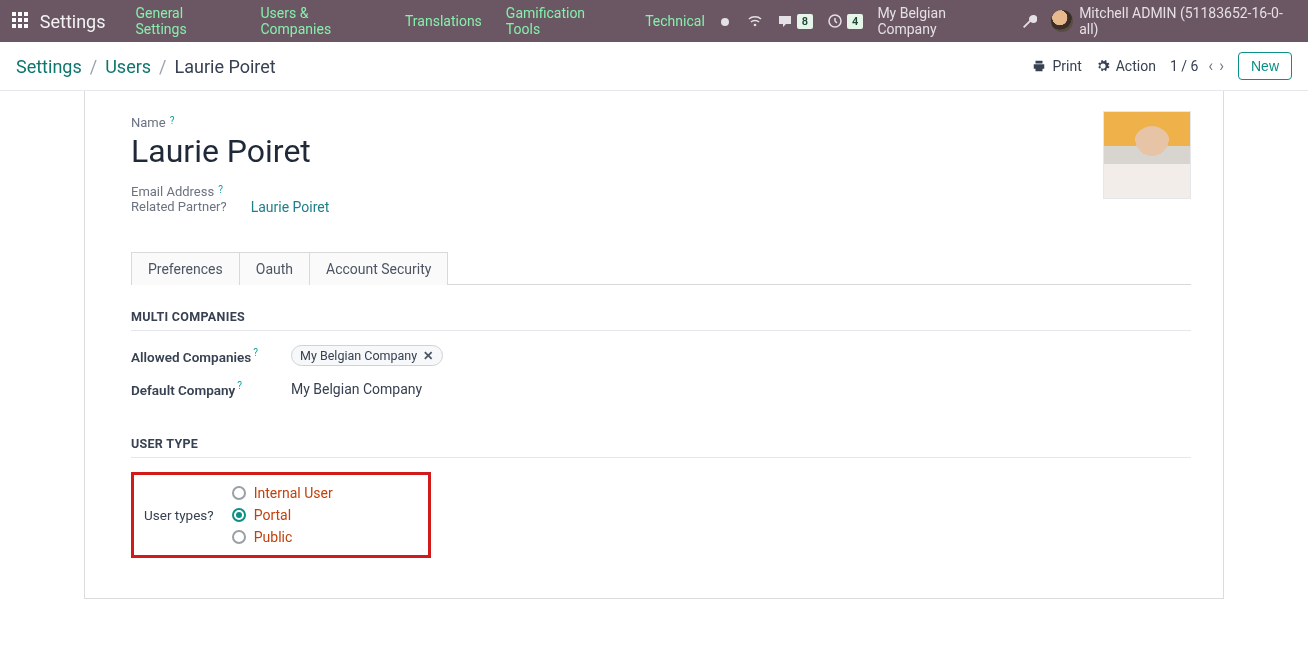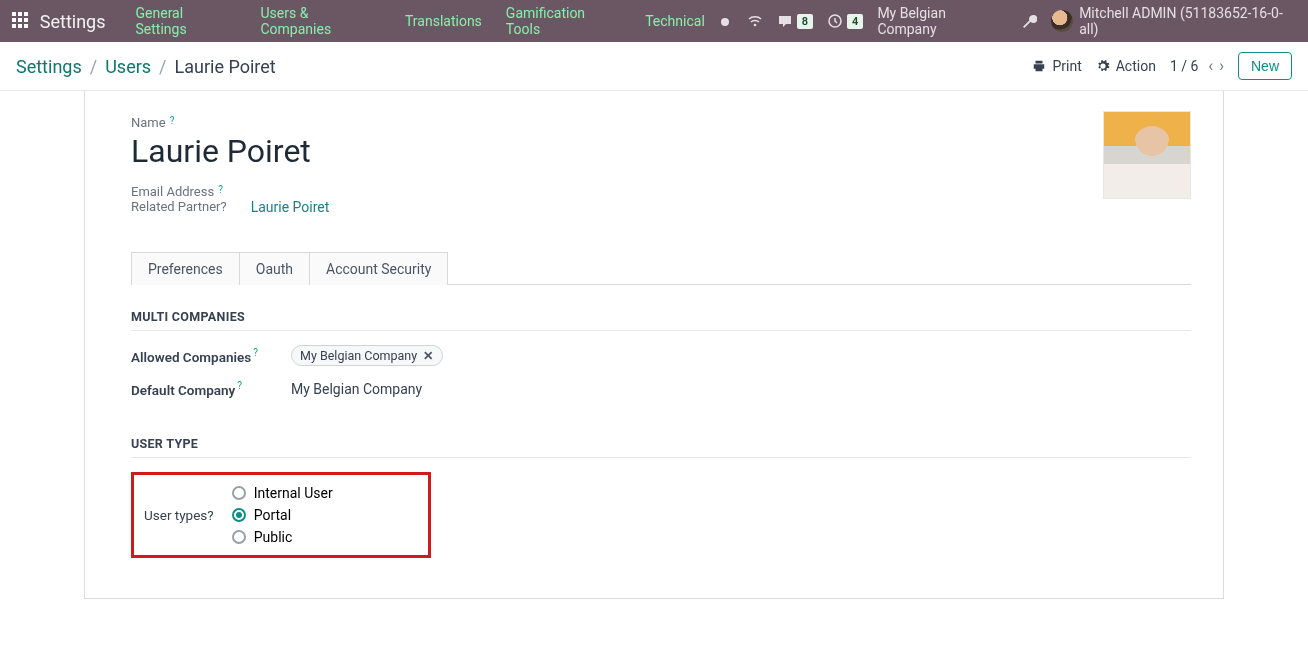--- a/index.html
+++ b/index.html
@@ -54,21 +54,21 @@
 .section { padding: 24px 32px 0 32px; }
 .section-title { font-weight:700; font-size:12.5px; letter-spacing:0.3px; color:#374151; border-bottom:1px solid #e5e7eb; padding-bottom:6px; margin-bottom: 14px; }
 .form-row { display:flex; align-items:center; gap: 20px; margin-bottom: 14px; }
 .form-row .lbl { min-width: 140px; font-size:13.5px; color:#374151; font-weight:600; }
 .form-row .lbl .q { color:#0ea5a0; font-size:10px; vertical-align: super; margin-left:2px; font-weight:400; }
 .tag { display:inline-flex; align-items:center; border:1px solid #cfd3d7; border-radius: 12px; padding: 2px 8px; font-size:12.5px; color:#374151; background:#f7f8f9; gap:6px; }
 .tag .x { cursor:pointer; color:#4b5563; font-weight:700; }
 .plain-value { font-size:14px; color:#374151; }
 .highlight-box { border: 3px solid #d11b1b; padding: 8px 10px 10px 10px; width: 300px; }
 .radio-list { display:flex; flex-direction:column; gap:6px; margin-top:2px; }
-.radio-item { display:flex; align-items:center; gap:8px; font-size:14px; color:#000000; cursor:pointer; }
+.radio-item { display:flex; align-items:center; gap:8px; font-size:14px; color:#c2410c; cursor:pointer; }
 .radio { width:14px; height:14px; border:2px solid #9aa0a6; border-radius:50%; display:inline-block; position:relative; }
 .radio.selected { border-color:#0b8f86; }
 .radio.selected::after{ content:""; position:absolute; width:6px; height:6px; background:#0b8f86; border-radius:50%; left:2px; top:2px; }
 .usertype-row { display:flex; align-items:center; gap: 18px; }
 .usertype-row .lbl { font-size:13.5px; color:#374151; font-weight:400; padding-top:2px; }
 </style>
 </head>
 <body>
 
 <div class="topbar">

